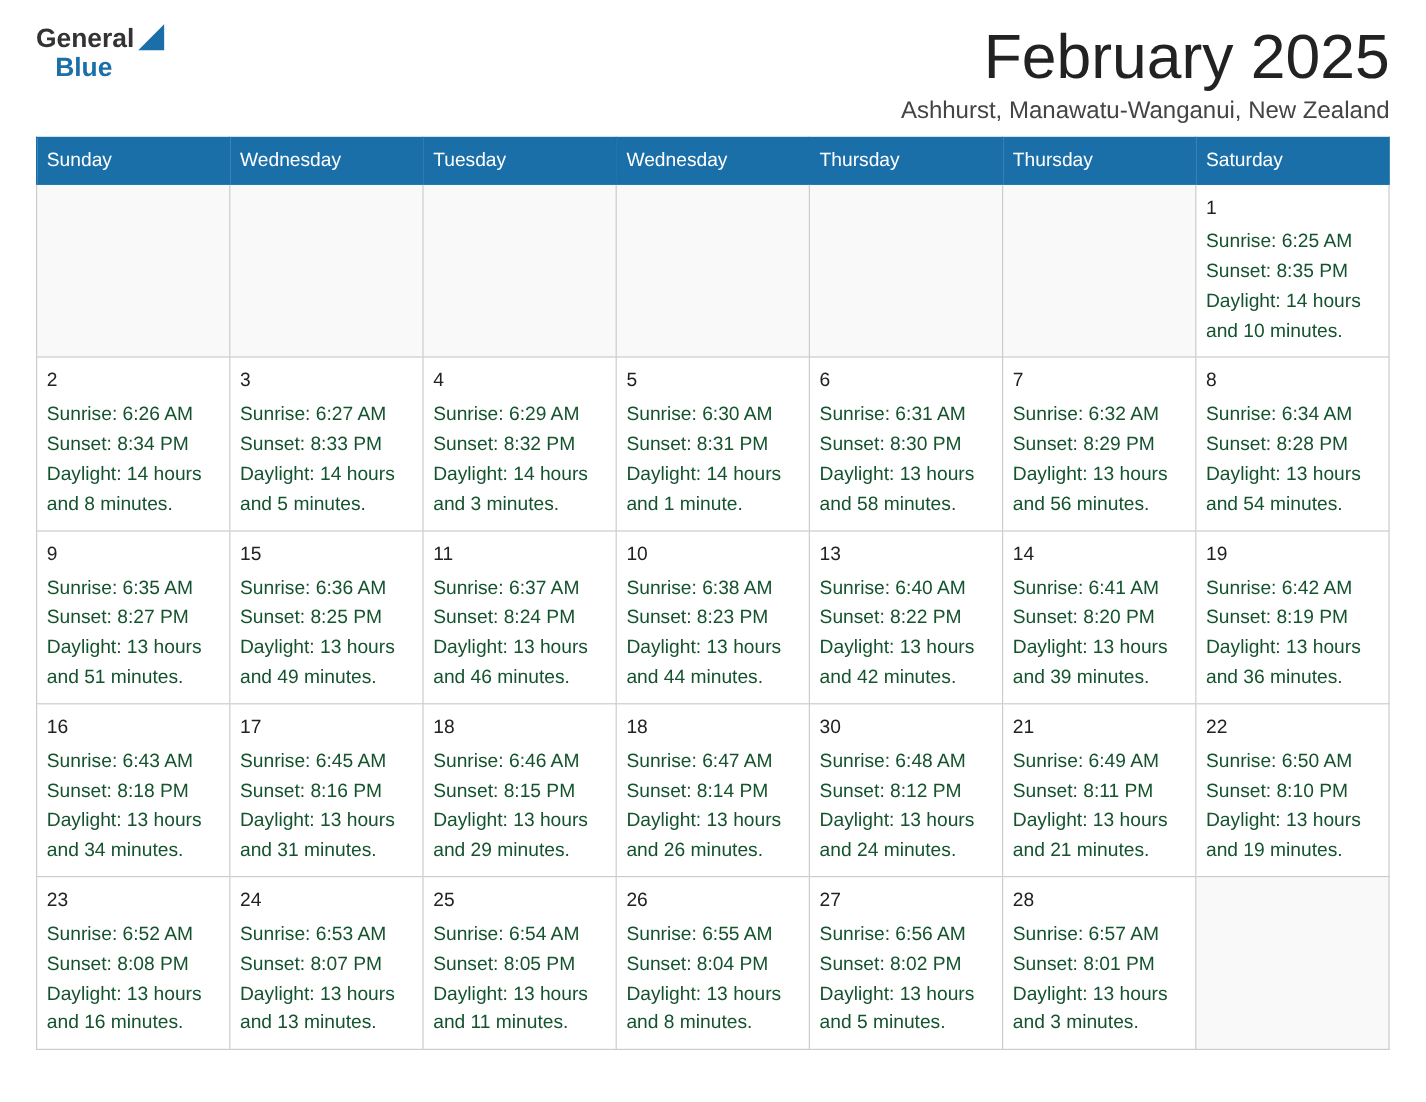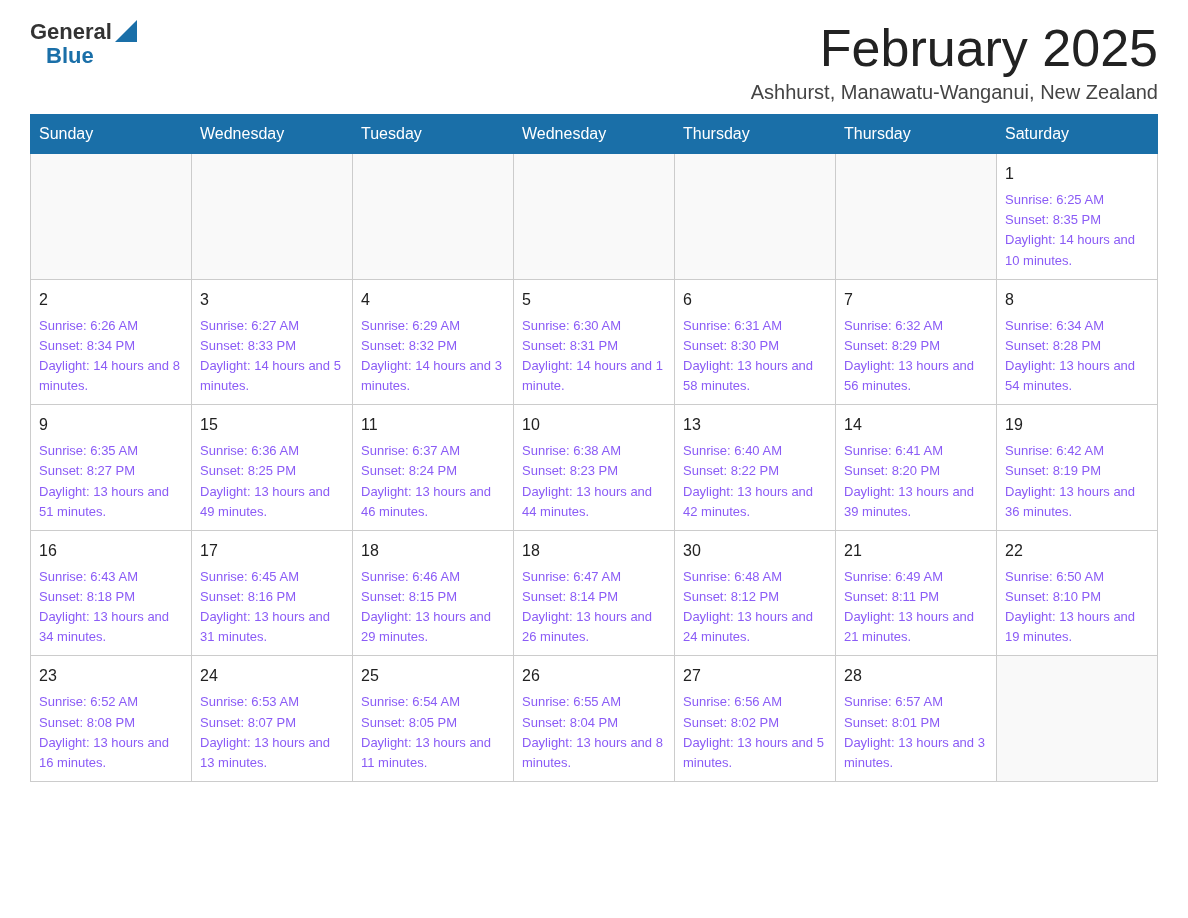--- a/index.html
+++ b/index.html
@@ -71,22 +71,22 @@
       line-height: 1.5;
     }
     .day-number {
       font-size: 16px;
       font-weight: normal;
       color: #222;
       display: block;
       margin-bottom: 4px;
     }
     .day-info {
-      font-size: 13px;
-      color: #8b5cf6;
+      font-size: 16px;
+      color: #14532d;
       line-height: 1.55;
     }
     .empty-cell {
       background: #f9f9f9;
     }
     .row-divider td {
       border-top: 2px solid #1a6fa8;
     }
   </style>
 </head>

